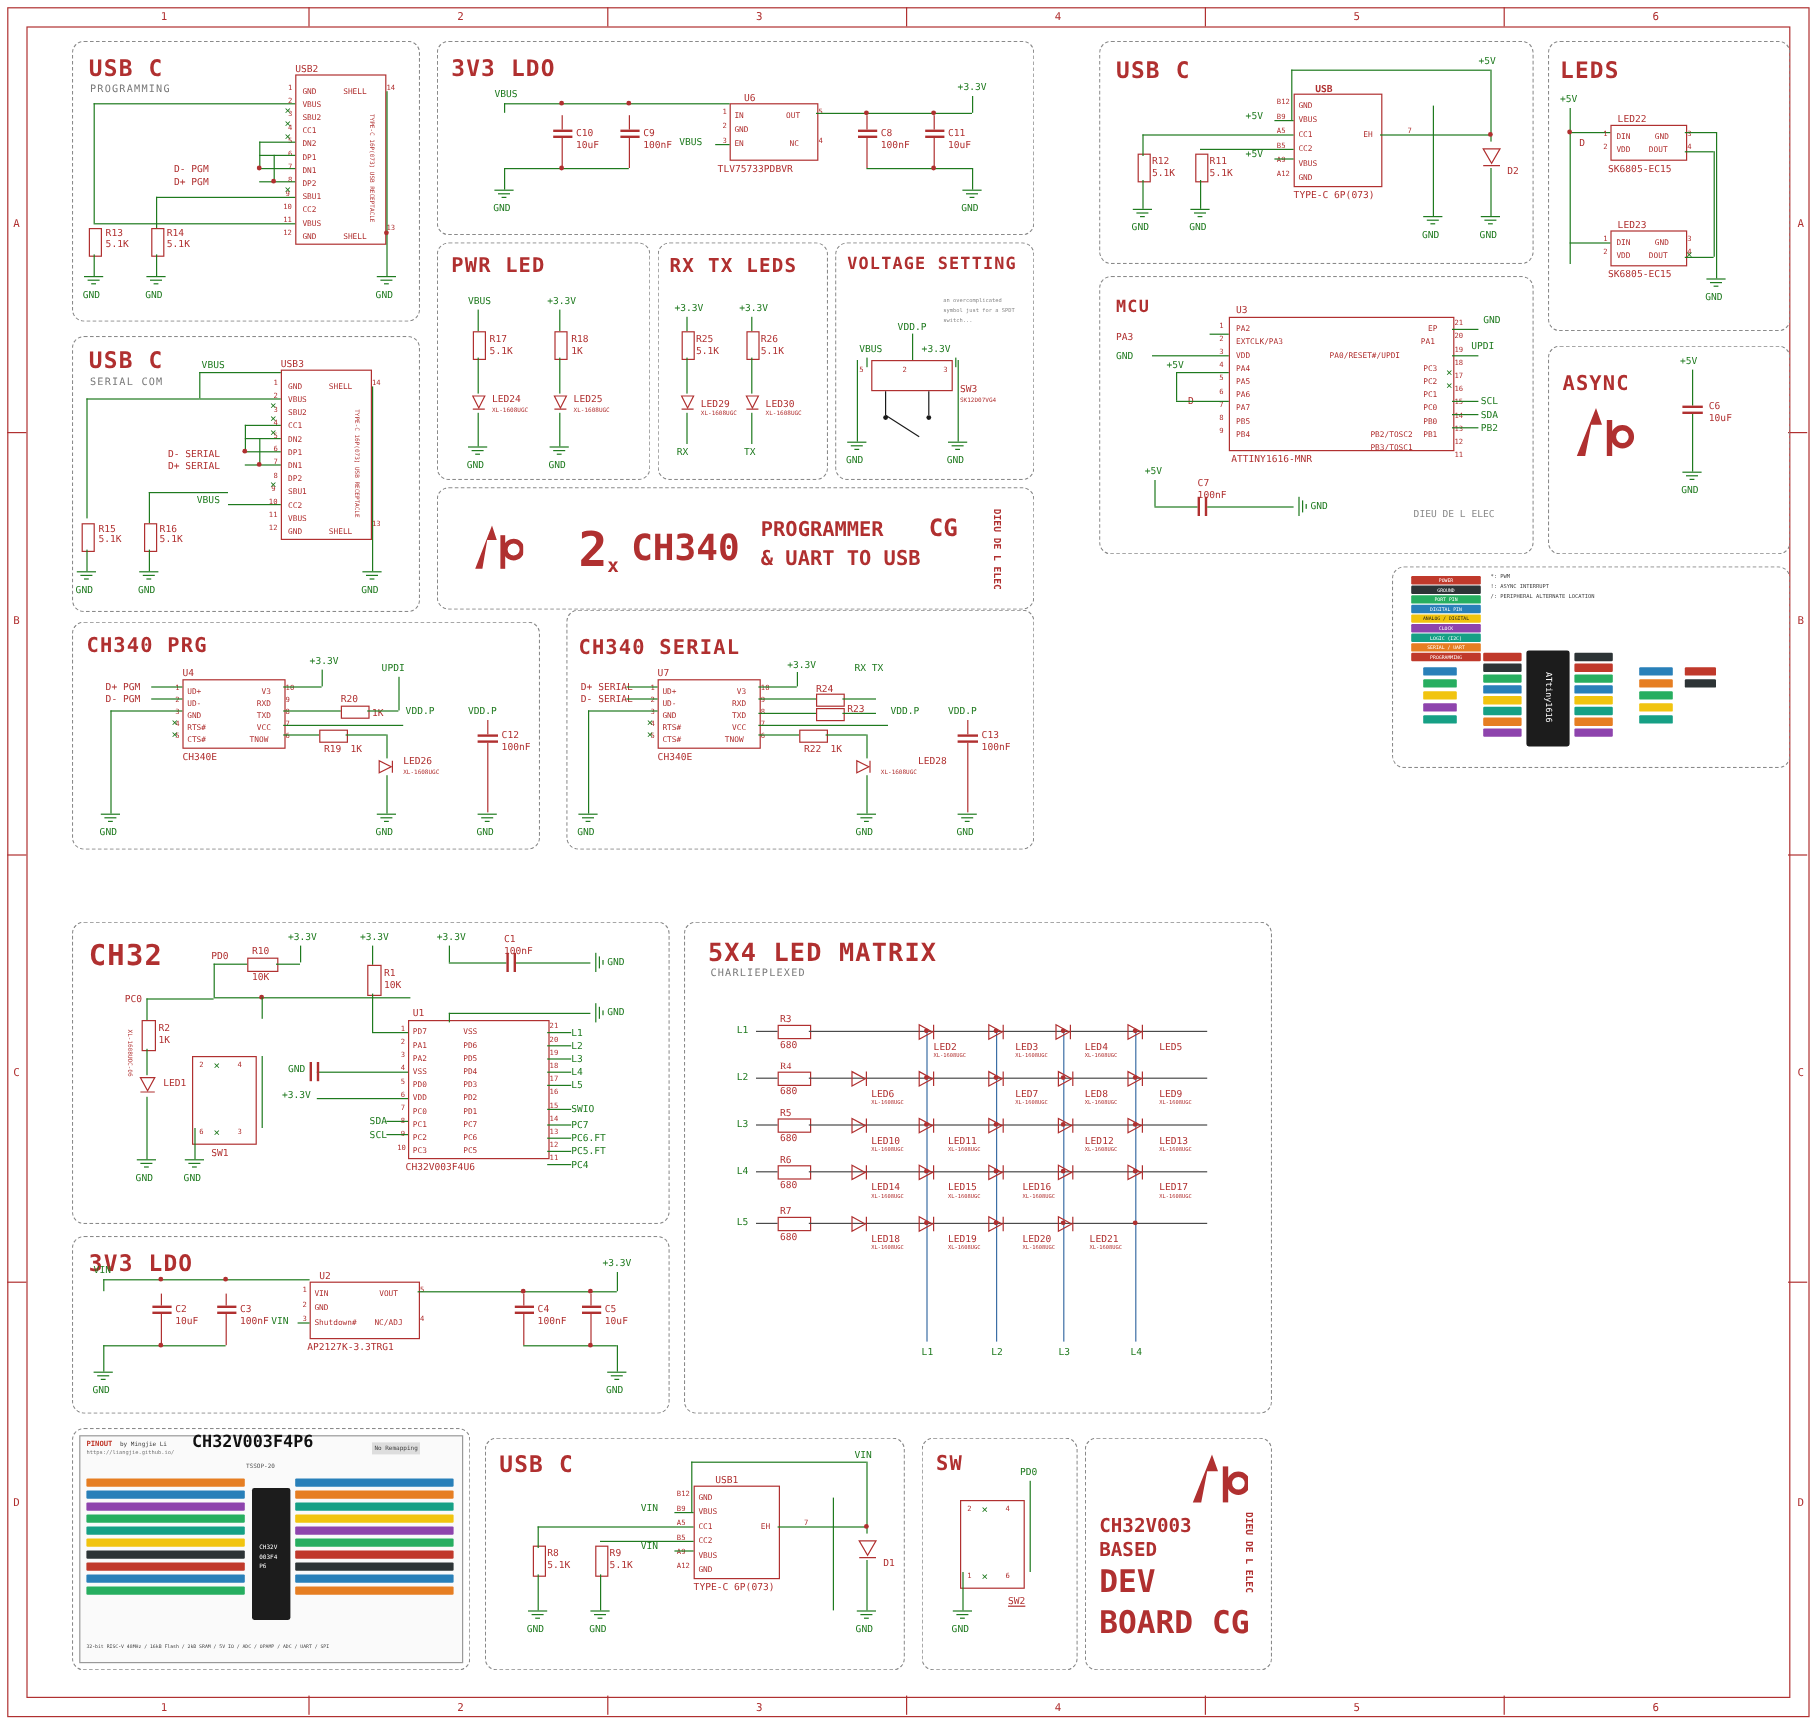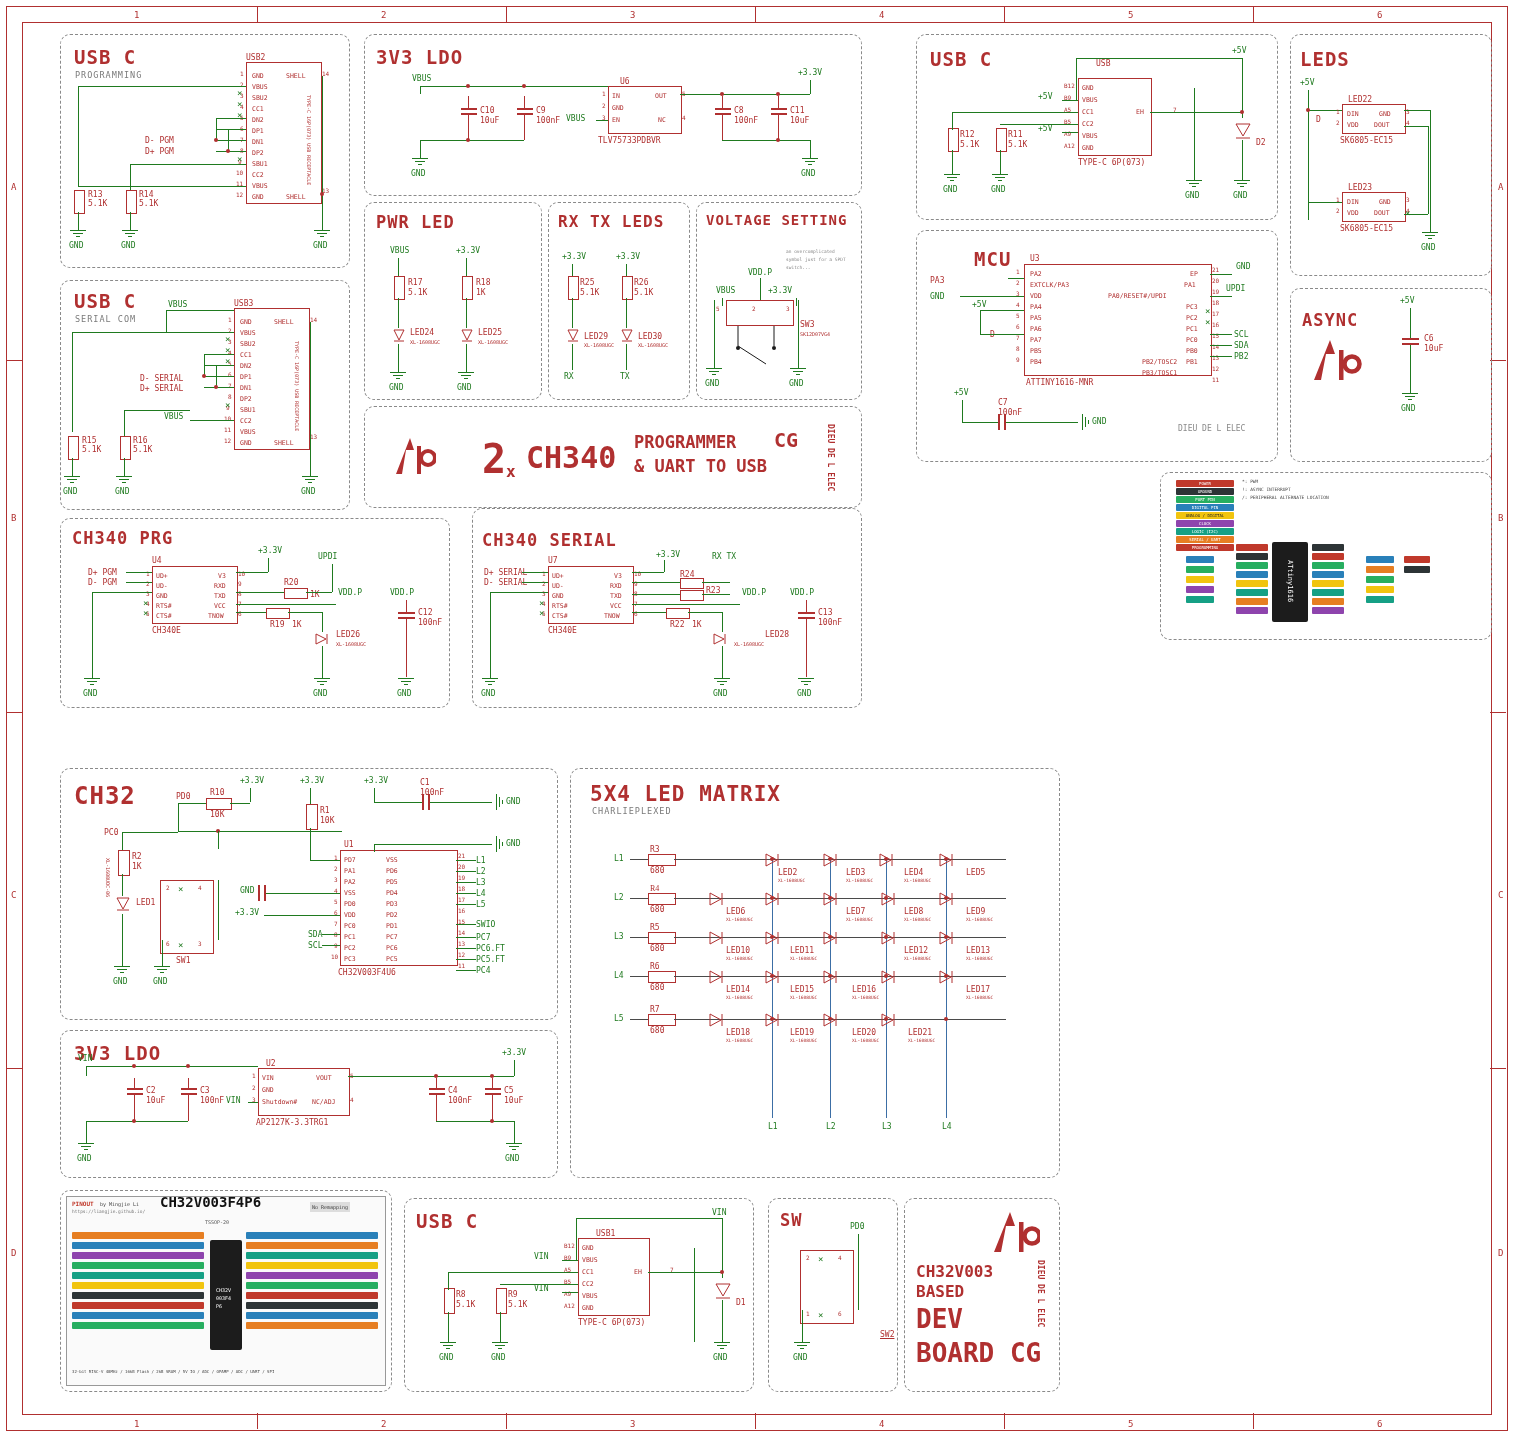--- a/index.html
+++ b/index.html
@@ -643,21 +643,21 @@
       <i style="left:-5px;top:3px;width:10px;height:1px;"></i>
       <i style="left:-2px;top:6px;width:4px;height:1px;"></i>
     <span>GND</span>
   </div>
   <div class="nc" style="left:539px;top:598px;">×</div>
   <div class="nc" style="left:539px;top:608px;">×</div>
 
   <div class="block" style="left:916px;top:34px;width:360px;height:184px;"></div>
   <div class="btitle" style="left:930px;top:48px;font-size:19px;">USB C</div>
   <div class="ic" style="left:1078px;top:78px;width:72px;height:76px;"></div>
-  <div class="lbl" style="left:1096px;top:59px;">USB</div>
+  <div class="lbl" style="left:1096px;top:70px;font-weight:bold;">USB</div>
   <div class="lbl" style="left:1078px;top:158px;">TYPE-C 6P(073)</div>
   <div class="pinname" style="left:1082px;top:84px;">GND</div>
   <div class="pinname" style="left:1082px;top:96px;">VBUS</div>
   <div class="pinname" style="left:1082px;top:108px;">CC1</div>
   <div class="pinname" style="left:1082px;top:120px;">CC2</div>
   <div class="pinname" style="left:1082px;top:132px;">VBUS</div>
   <div class="pinname" style="left:1082px;top:144px;">GND</div>
   <div class="pinname" style="left:1136px;top:108px;">EH</div>
   <div class="pinnum" style="left:1173px;top:106px;">7</div>
   <div class="pinnum" style="left:1064px;top:82px;">B12</div>
@@ -715,21 +715,21 @@
   <div class="lbl" style="left:1008px;top:140px;">5.1K</div>
   <div class="wire" style="left:1000px;top:150px;width:1px;height:24px;"></div>
   <div class="gnd" style="left:1000px;top:174px;">
     <i style="left:-8px;top:0;width:16px;height:1px;"></i>
       <i style="left:-5px;top:3px;width:10px;height:1px;"></i>
       <i style="left:-2px;top:6px;width:4px;height:1px;"></i>
     <span>GND</span>
   </div>
 
   <div class="block" style="left:916px;top:230px;width:360px;height:230px;"></div>
-  <div class="btitle" style="left:974px;top:248px;font-size:19px;">MCU</div>
+  <div class="btitle" style="left:930px;top:248px;font-size:14px;">MCU</div>
   <div class="ic" style="left:1024px;top:264px;width:186px;height:110px;"></div>
   <div class="lbl" style="left:1030px;top:254px;">U3</div>
   <div class="lbl" style="left:1026px;top:378px;">ATTINY1616-MNR</div>
   <div class="pinname" style="left:1030px;top:270px;">PA2</div>
   <div class="pinname" style="left:1030px;top:281px;">EXTCLK/PA3</div>
   <div class="pinname" style="left:1030px;top:292px;">VDD</div>
   <div class="pinname" style="left:1030px;top:303px;">PA4</div>
   <div class="pinname" style="left:1030px;top:314px;">PA5</div>
   <div class="pinname" style="left:1030px;top:325px;">PA6</div>
   <div class="pinname" style="left:1030px;top:336px;">PA7</div>
@@ -1431,21 +1431,21 @@
     <i style="left:-8px;top:0;width:16px;height:1px;"></i>
       <i style="left:-5px;top:3px;width:10px;height:1px;"></i>
       <i style="left:-2px;top:6px;width:4px;height:1px;"></i>
     <span>GND</span>
   </div>
 
   <div class="block" style="left:768px;top:1198px;width:128px;height:192px;"></div>
   <div class="btitle" style="left:780px;top:1210px;font-size:17px;">SW</div>
   <div class="pwr" style="left:850px;top:1222px;">PD0</div>
   <div class="ic" style="left:800px;top:1250px;width:52px;height:72px;"></div>
-  <div class="lbl" style="left:880px;top:1330px;text-decoration:underline;">SW2</div>
+  <div class="lbl" style="left:840px;top:1330px;text-decoration:underline;">SW2</div>
   <div class="pinnum" style="left:806px;top:1254px;">2</div>
   <div class="pinnum" style="left:838px;top:1254px;">4</div>
   <div class="pinnum" style="left:806px;top:1310px;">1</div>
   <div class="pinnum" style="left:838px;top:1310px;">6</div>
   <div class="nc" style="left:818px;top:1254px;">×</div>
   <div class="nc" style="left:818px;top:1310px;">×</div>
   <div class="wire" style="left:858px;top:1234px;width:1px;height:76px;"></div>
   <div class="wire" style="left:802px;top:1310px;width:1px;height:32px;"></div>
   <div class="gnd" style="left:802px;top:1342px;">
     <i style="left:-8px;top:0;width:16px;height:1px;"></i>

